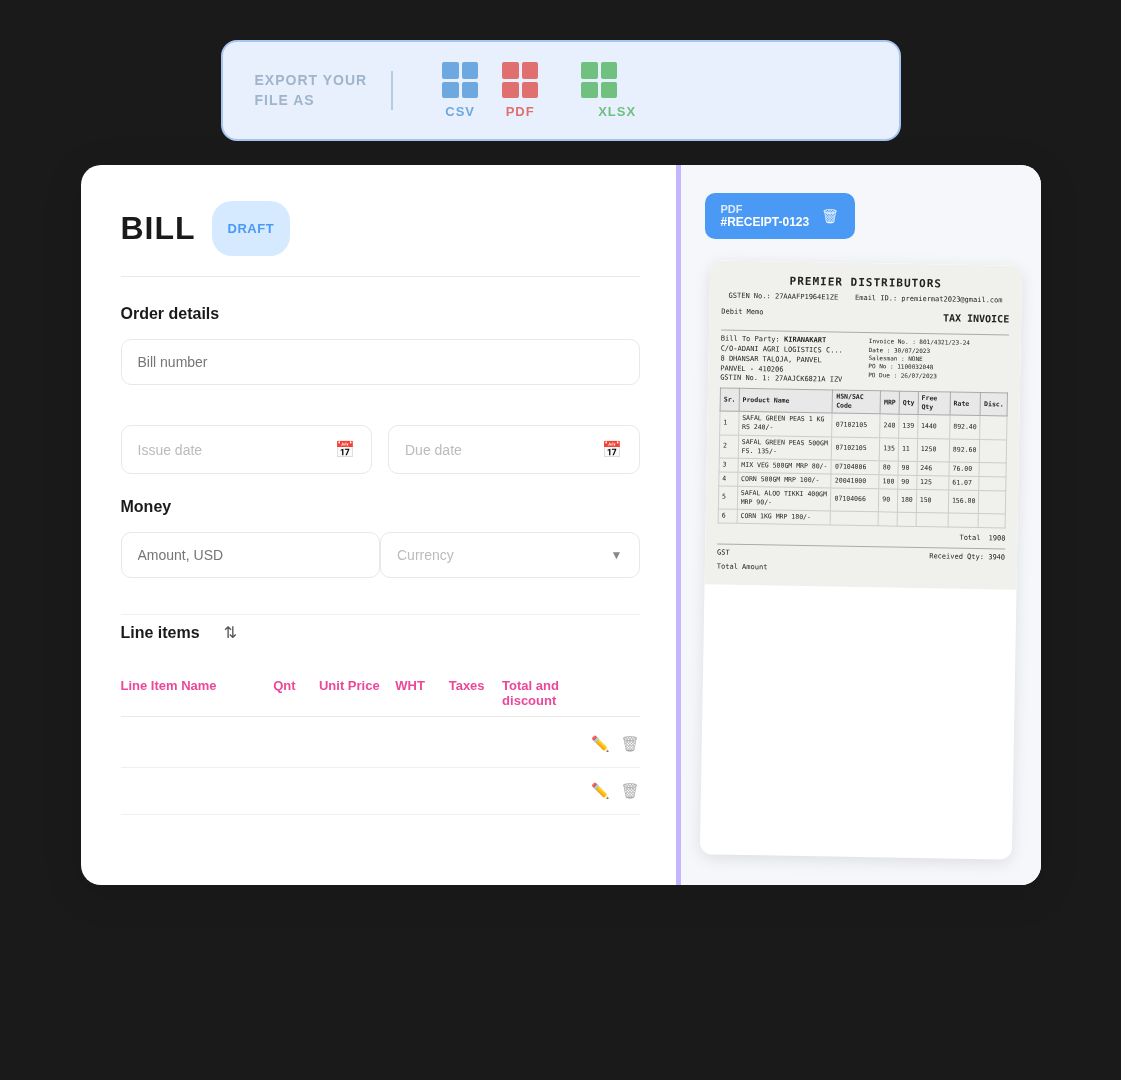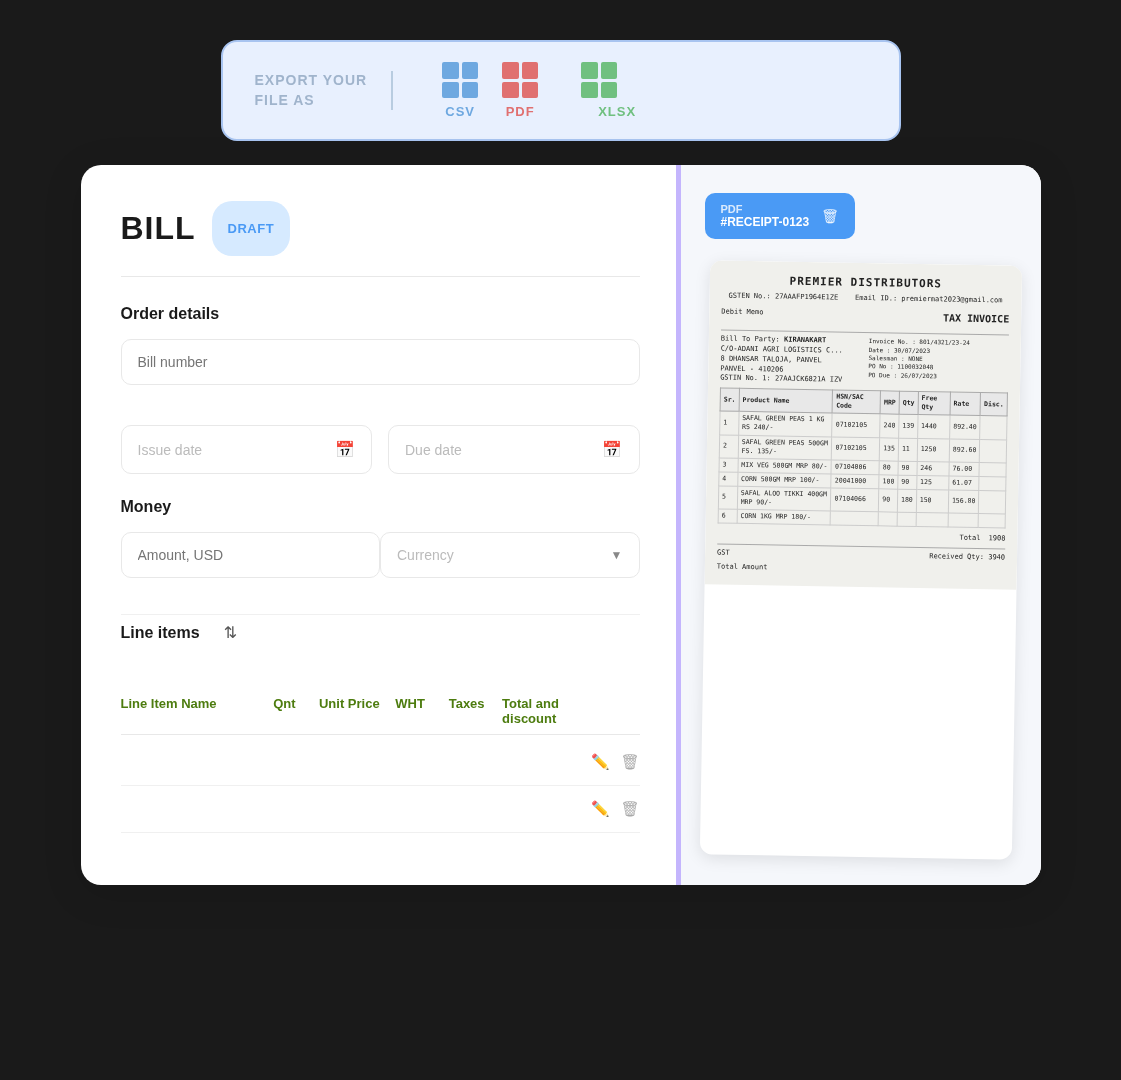--- a/index.html
+++ b/index.html
@@ -202,22 +202,21 @@
     .table-header {
       display: grid;
       grid-template-columns: 2fr 0.6fr 1fr 0.7fr 0.7fr 1.4fr 0.4fr;
       padding: 8px 0;
       border-bottom: 1px solid #e8e8e8;
       margin-bottom: 4px;
     }
     .table-header span {
       font-size: 13px;
       font-weight: 700;
-      color: #4d7c0f;
-      margin-top: 18px;
+      color: #ec4899;
     }
 
     .table-row {
       display: grid;
       grid-template-columns: 2fr 0.6fr 1fr 0.7fr 0.7fr 1.4fr 0.4fr;
       padding: 14px 0;
       border-bottom: 1px solid #f0f0f0;
       align-items: center;
     }
     .table-row-actions {

